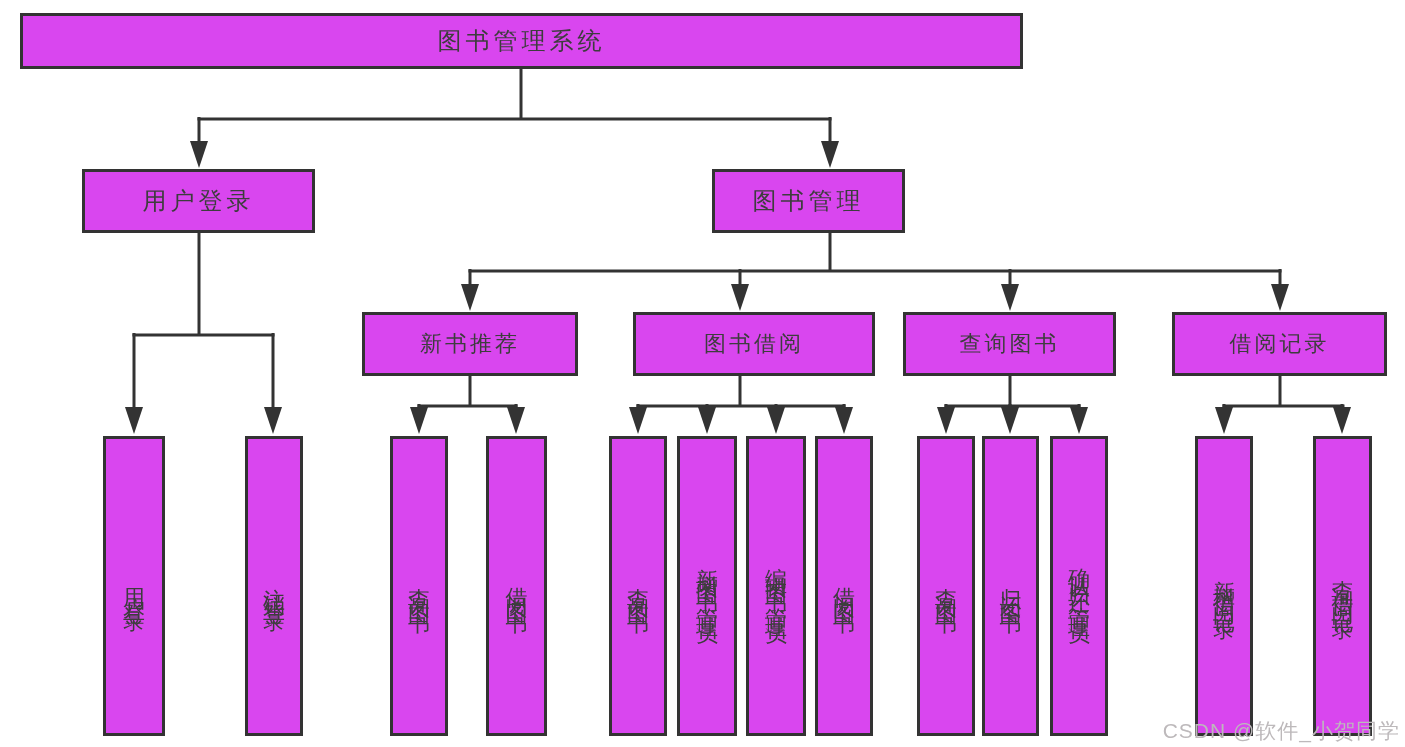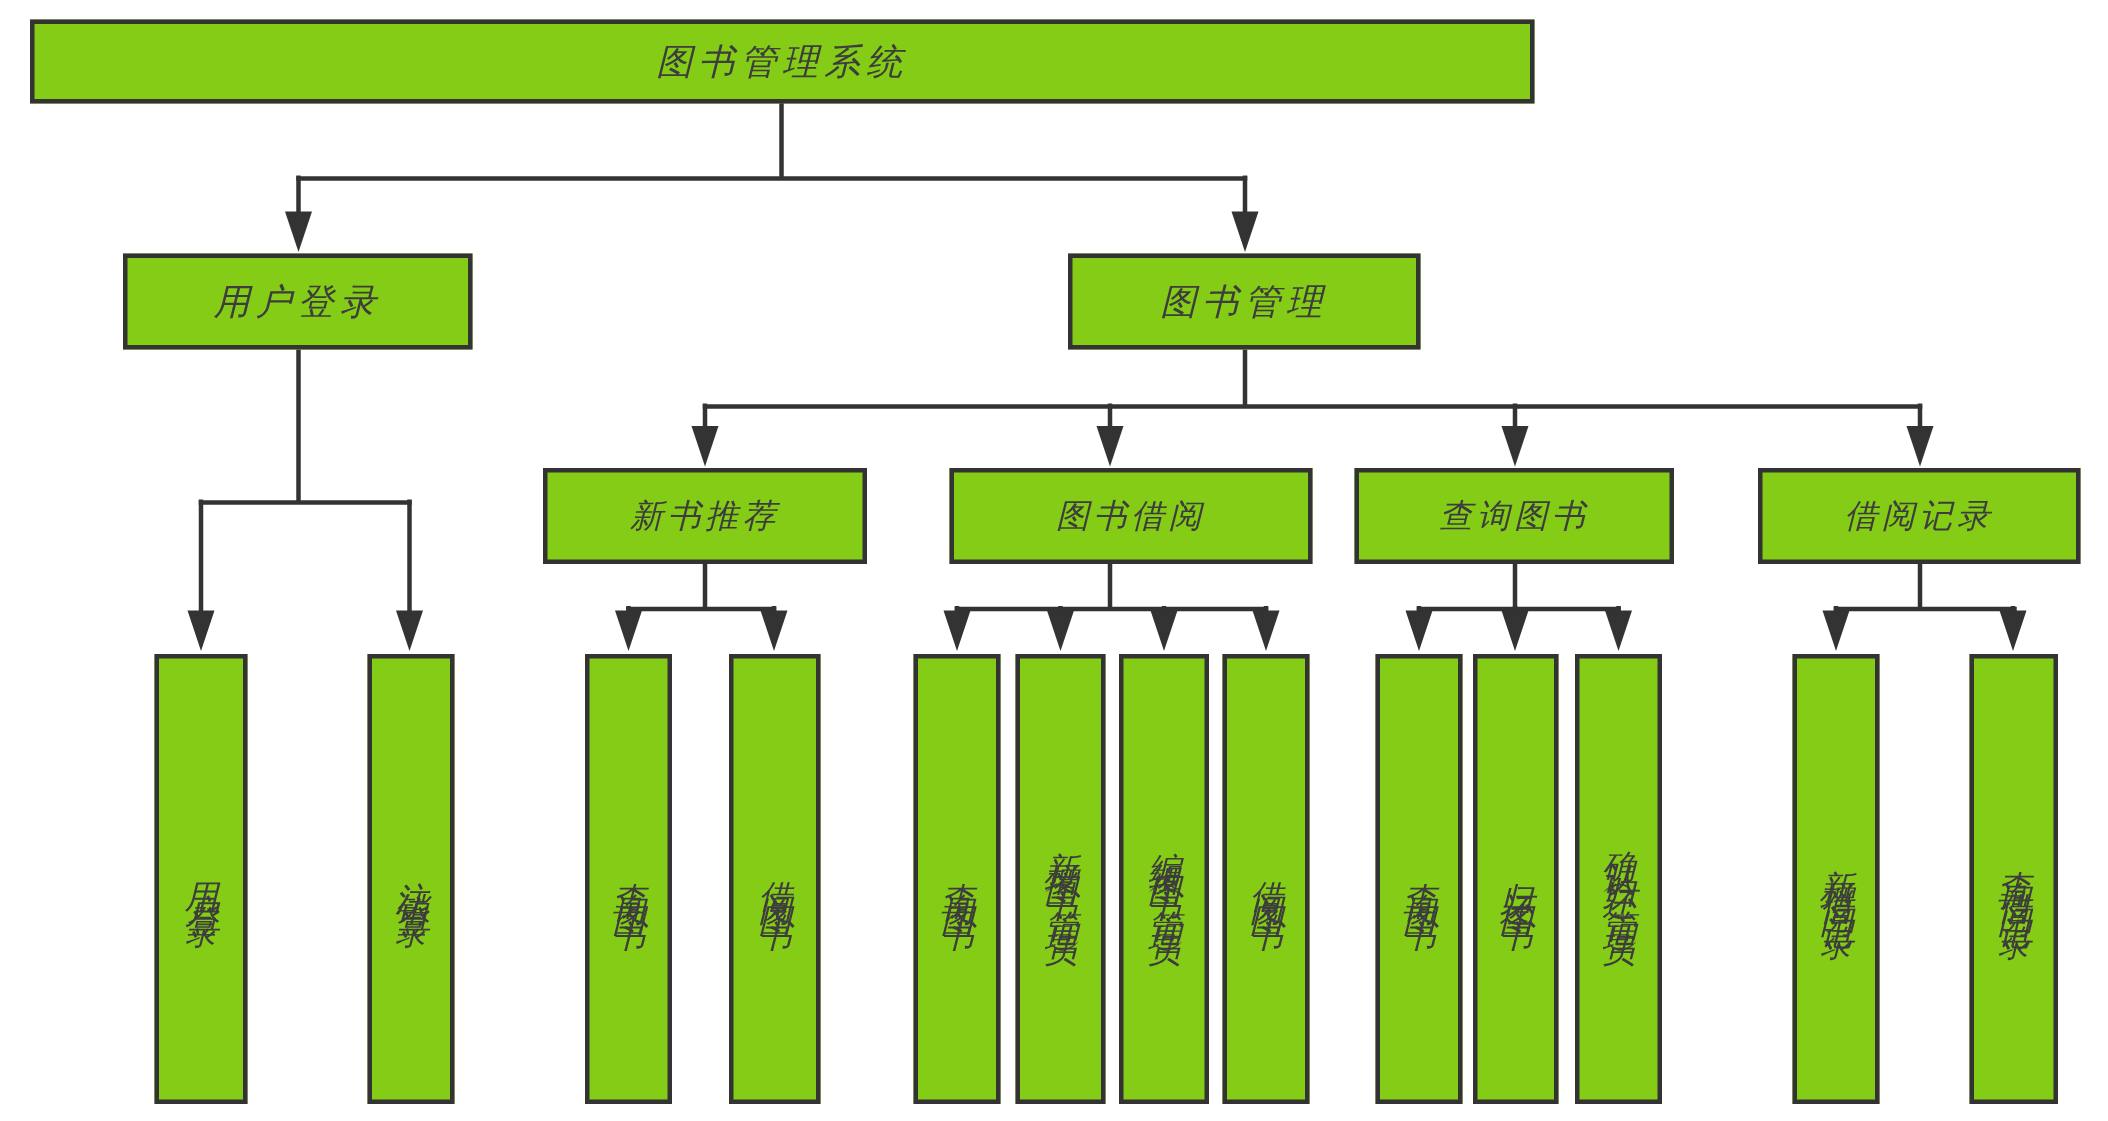--- a/index.html
+++ b/index.html
@@ -11,25 +11,24 @@
     overflow: hidden;
     color: #3d3d3d;
   }
   #wires { position: absolute; left: 0; top: 0; width: 1405px; height: 747px; }
   #wires line { stroke: #333333; stroke-width: 3; }
   #wires polygon { fill: #333333; }
   .box {
     position: absolute;
     box-sizing: border-box;
     border: 3px solid #333333;
-    background: #84cc16;
+    background: #d946ef;
     display: flex;
     align-items: center;
     justify-content: center;
-    font-style: italic;
   }
   .box-h { font-size: 24px; letter-spacing: 4px; white-space: nowrap; }
   .box-h.lvl3 { font-size: 22px; letter-spacing: 3px; text-align: right; }
   .box-v { top: 436px; height: 300px; }
   .box-v .vtext {
     writing-mode: vertical-rl;
     text-orientation: mixed;
     line-height: 1.1;
     font-size: 22px;
     letter-spacing: 8px;
@@ -126,21 +125,21 @@
     </g>
   </svg>
 
   <div class="box box-h" style="left:20px; top:13px; width:1003px; height:56px;">
     <span class="label">图书管理系统</span>
   </div>
 
   <div class="box box-h" style="left:82px; top:169px; width:233px; height:64px;">
     <span class="label">用户登录</span>
   </div>
-  <div class="box box-h" style="left:712px; top:169px; width:235px; height:64px;">
+  <div class="box box-h" style="left:712px; top:169px; width:193px; height:64px;">
     <span class="label">图书管理</span>
   </div>
 
   <div class="box box-h lvl3" style="left:362px; top:312px; width:216px; height:64px;">
     <span class="label">新书推荐</span>
   </div>
   <div class="box box-h lvl3" style="left:633px; top:312px; width:242px; height:64px;">
     <span class="label">图书借阅</span>
   </div>
   <div class="box box-h lvl3" style="left:903px; top:312px; width:213px; height:64px;">
@@ -187,14 +186,15 @@
     <span class="vtext">确认归还（管理员）</span>
   </div>
 
   <div class="box box-v" style="left:1195px; width:58px;">
     <span class="vtext">新增借阅记录</span>
   </div>
   <div class="box box-v" style="left:1313px; width:59px;">
     <span class="vtext">查询借阅记录</span>
   </div>
 
+  <div id="watermark">CSDN @软件_小贺同学</div>
 
 </div>
 
 </body></html>

